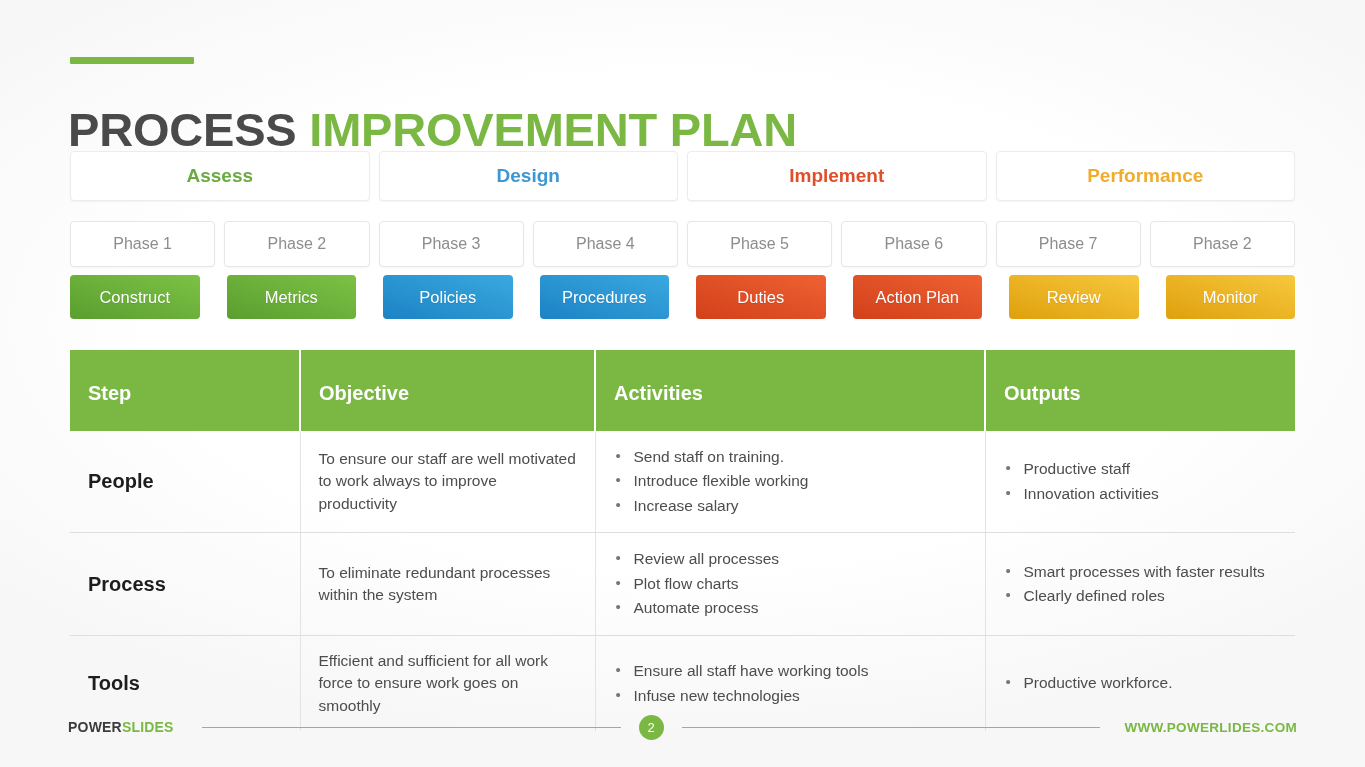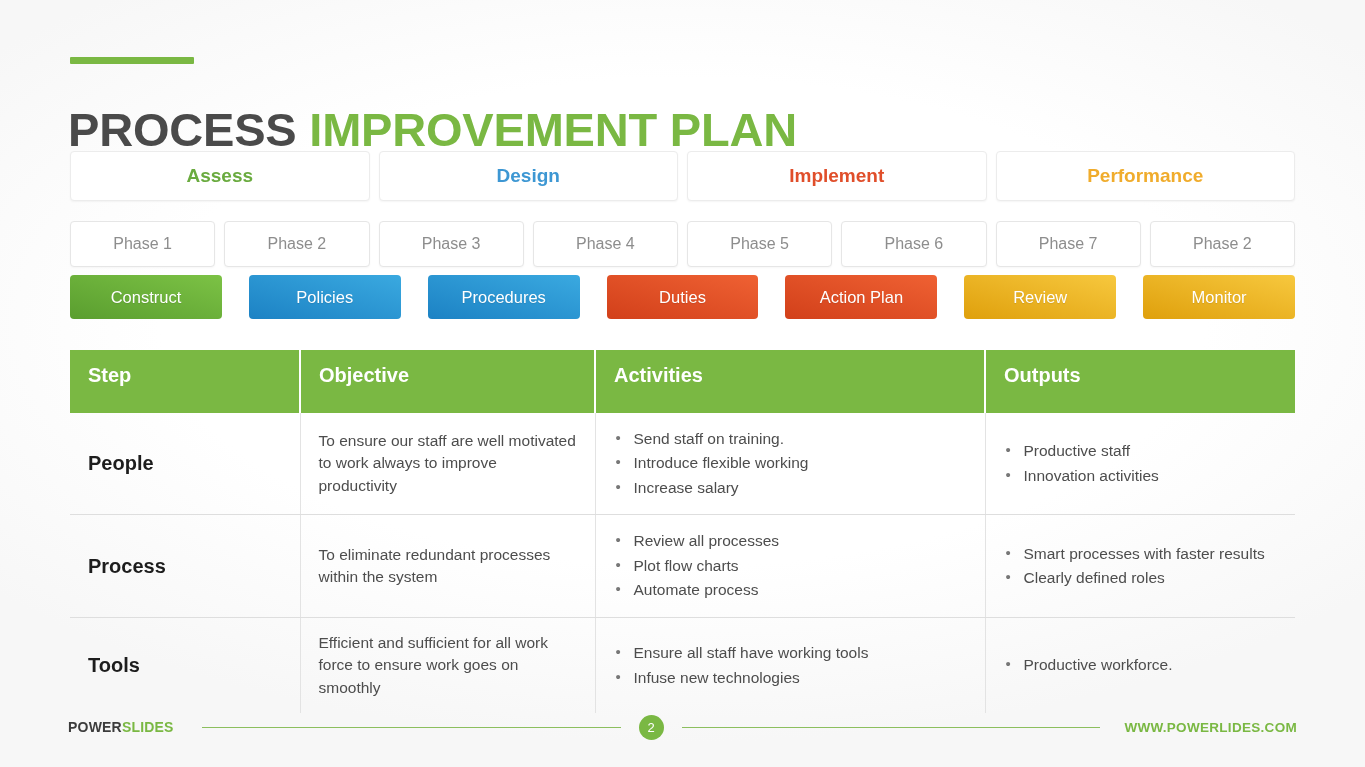--- a/index.html
+++ b/index.html
@@ -120,21 +120,21 @@
   .table col.c-obj    { width: 295px; }
   .table col.c-act    { width: 390px; }
   .table col.c-out    { width: 310px; }
 
   .table thead th {
     background: #7ab843;
     color: #ffffff;
     font-size: 20px;
     font-weight: bold;
     text-align: left;
-    padding: 14px 0 26px 18px;
+    padding: 32px 0 26px 18px;
     border-right: 2px solid #ffffff;
     box-sizing: border-box;
   }
   .table thead th:last-child { border-right: none; }
 
   .table tbody td {
     border-right: 1px solid #e3e3e3;
     border-bottom: 1px solid #dedede;
     vertical-align: middle;
     box-sizing: border-box;
@@ -279,20 +279,23 @@
         <span>Phase 7</span>
       </div>
     <div class="phase-cell">
         <span>Phase 2</span>
       </div>
   </div>
 
   <div class="label-row">
     <div class="label-cell lc-green">
         <span>Construct</span>
+      </div>
+    <div class="label-cell lc-green">
+        <span>Metrics</span>
       </div>
     <div class="label-cell lc-blue">
         <span>Policies</span>
       </div>
     <div class="label-cell lc-blue">
         <span>Procedures</span>
       </div>
     <div class="label-cell lc-red">
         <span>Duties</span>
       </div>

